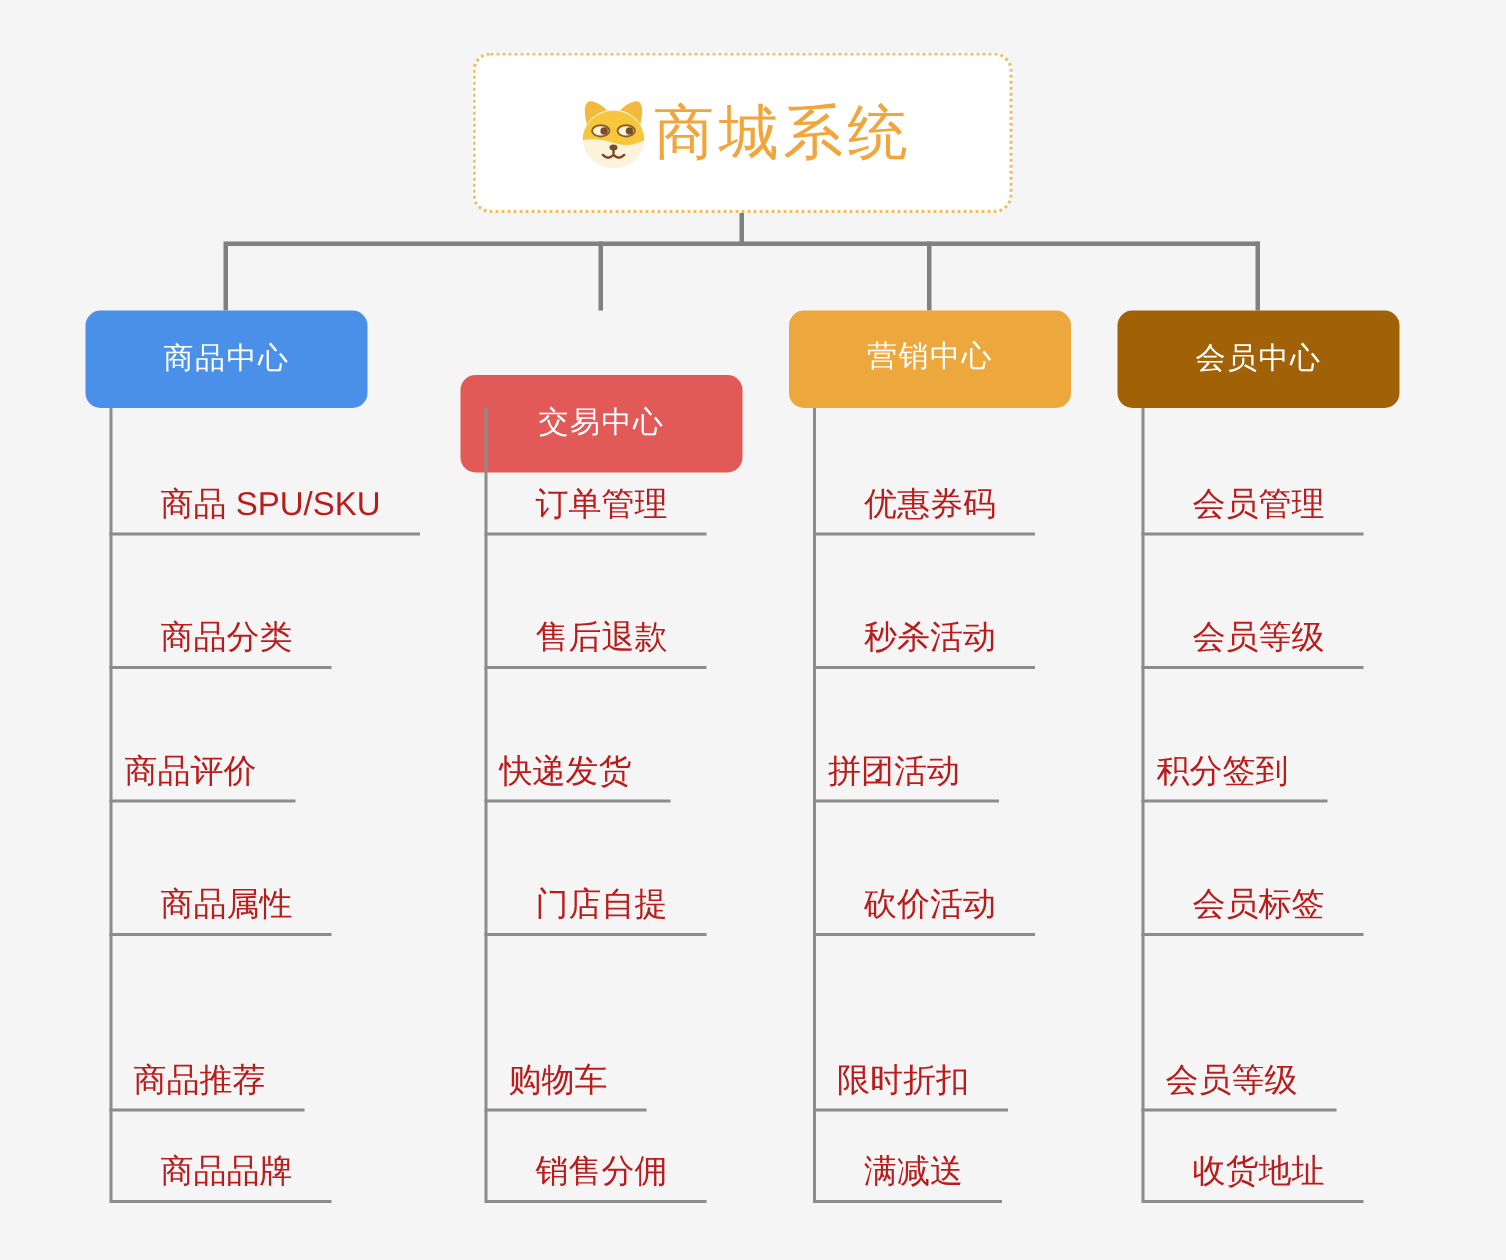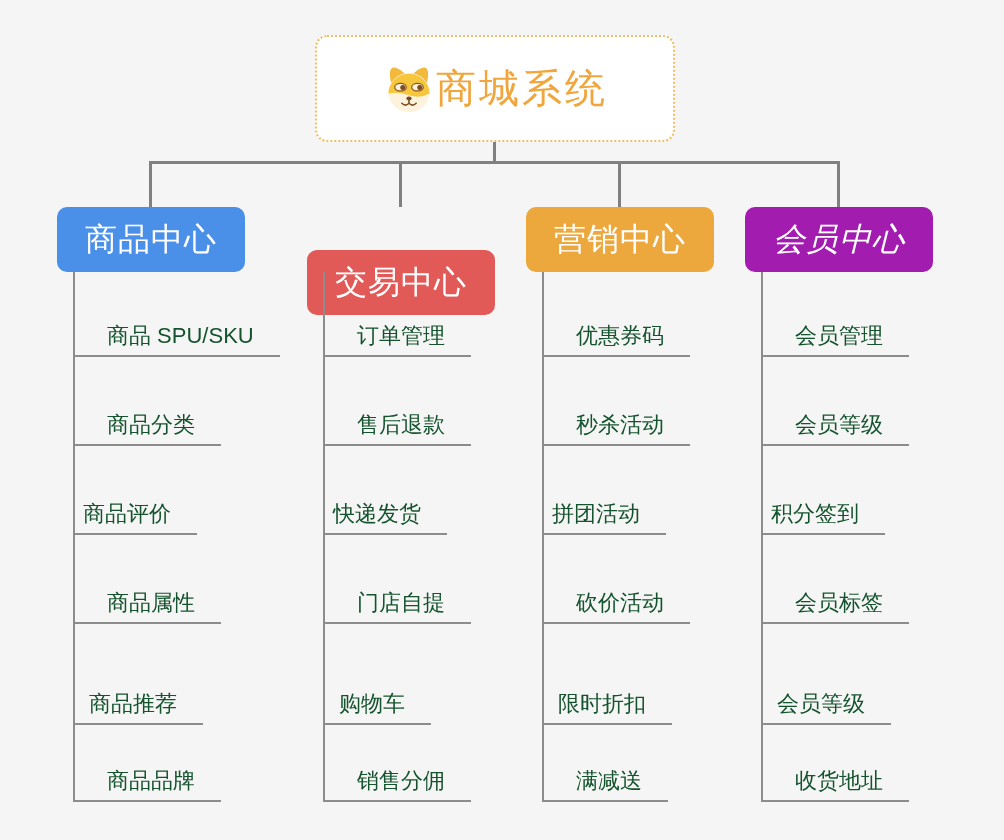--- a/index.html
+++ b/index.html
@@ -35,43 +35,43 @@
   .conn-drop{top:161px;width:3px;height:46px;}
   .drop-0{left:149px;} .drop-1{left:399px;} .drop-2{left:618px;} .drop-3{left:837px;}
   
   .column{position:absolute;top:207px;width:188px;}
   .col-0{left:57px;} .col-1{left:307px;} .col-2{left:526px;} .col-3{left:745px;}
   .branch-node{
     position:absolute;left:0;top:0;
     width:188px;height:65px;
     border-radius:10px;
     color:#ffffff;
-    font-size:32px;
+    font-size:20px;
     line-height:65px;
     text-align:center;
     letter-spacing:1px;
     box-sizing:border-box;
     white-space:nowrap;
   }
   .vline{
     position:absolute;left:16px;top:65px;
     width:2px;height:528px;
     background:#8c8c8c;
   }
   .leaf{
     position:absolute;left:16px;
     height:44px;
     padding:0 26px 0 34px;
     border-bottom:2px solid #8c8c8c;
     font-size:22px;
     line-height:50px;
-    color:#14532d;
+    color:#b91c1c;
     white-space:nowrap;
   }
-  .r1{top:104px;} .r2{top:193px;} .r3{top:282px;padding-left:10px;} .r4{top:371px;} .r5{top:472px;padding-left:16px;} .r6{top:549px;}
+  .r1{top:104px;} .r2{top:193px;} .r3{top:282px;padding-left:10px;} .r4{top:371px;} .r5{top:488px;padding-left:16px;} .r6{top:549px;}
 </style>
 </head>
 <body>
 
 <div id="canvas">
 
   <div class="root-node">
     <svg class="doge" viewBox="0 0 60 56" aria-hidden="true">
 
       <path d="M10 21 C7 9 9 3 14 4 C18 5 23 8 26 12 L20 22 Z" fill="#f2b93b"></path>
@@ -115,32 +115,32 @@
     <div class="vline"></div>
     <div class="leaf r1">订单管理</div>
     <div class="leaf r2">售后退款</div>
     <div class="leaf r3">快递发货</div>
     <div class="leaf r4">门店自提</div>
     <div class="leaf r5">购物车</div>
     <div class="leaf r6">销售分佣</div>
   </div>
 
   <div class="column col-2">
-    <div class="branch-node" style="background-color: rgb(236, 168, 60);">营销中心</div>
+    <div class="branch-node" style="background-color: rgb(236, 168, 60); font-family: Liberation Mono, monospace;">营销中心</div>
     <div class="vline"></div>
     <div class="leaf r1">优惠券码</div>
     <div class="leaf r2">秒杀活动</div>
     <div class="leaf r3">拼团活动</div>
     <div class="leaf r4">砍价活动</div>
     <div class="leaf r5">限时折扣</div>
     <div class="leaf r6">满减送</div>
   </div>
 
   <div class="column col-3">
-    <div class="branch-node" style="background-color: #a21caf; font-style: italic;">会员中心</div>
+    <div class="branch-node" style="background-color: #a16207;">会员中心</div>
     <div class="vline"></div>
     <div class="leaf r1">会员管理</div>
     <div class="leaf r2">会员等级</div>
     <div class="leaf r3">积分签到</div>
     <div class="leaf r4">会员标签</div>
     <div class="leaf r5">会员等级</div>
     <div class="leaf r6">收货地址</div>
   </div>
 
 </div>

